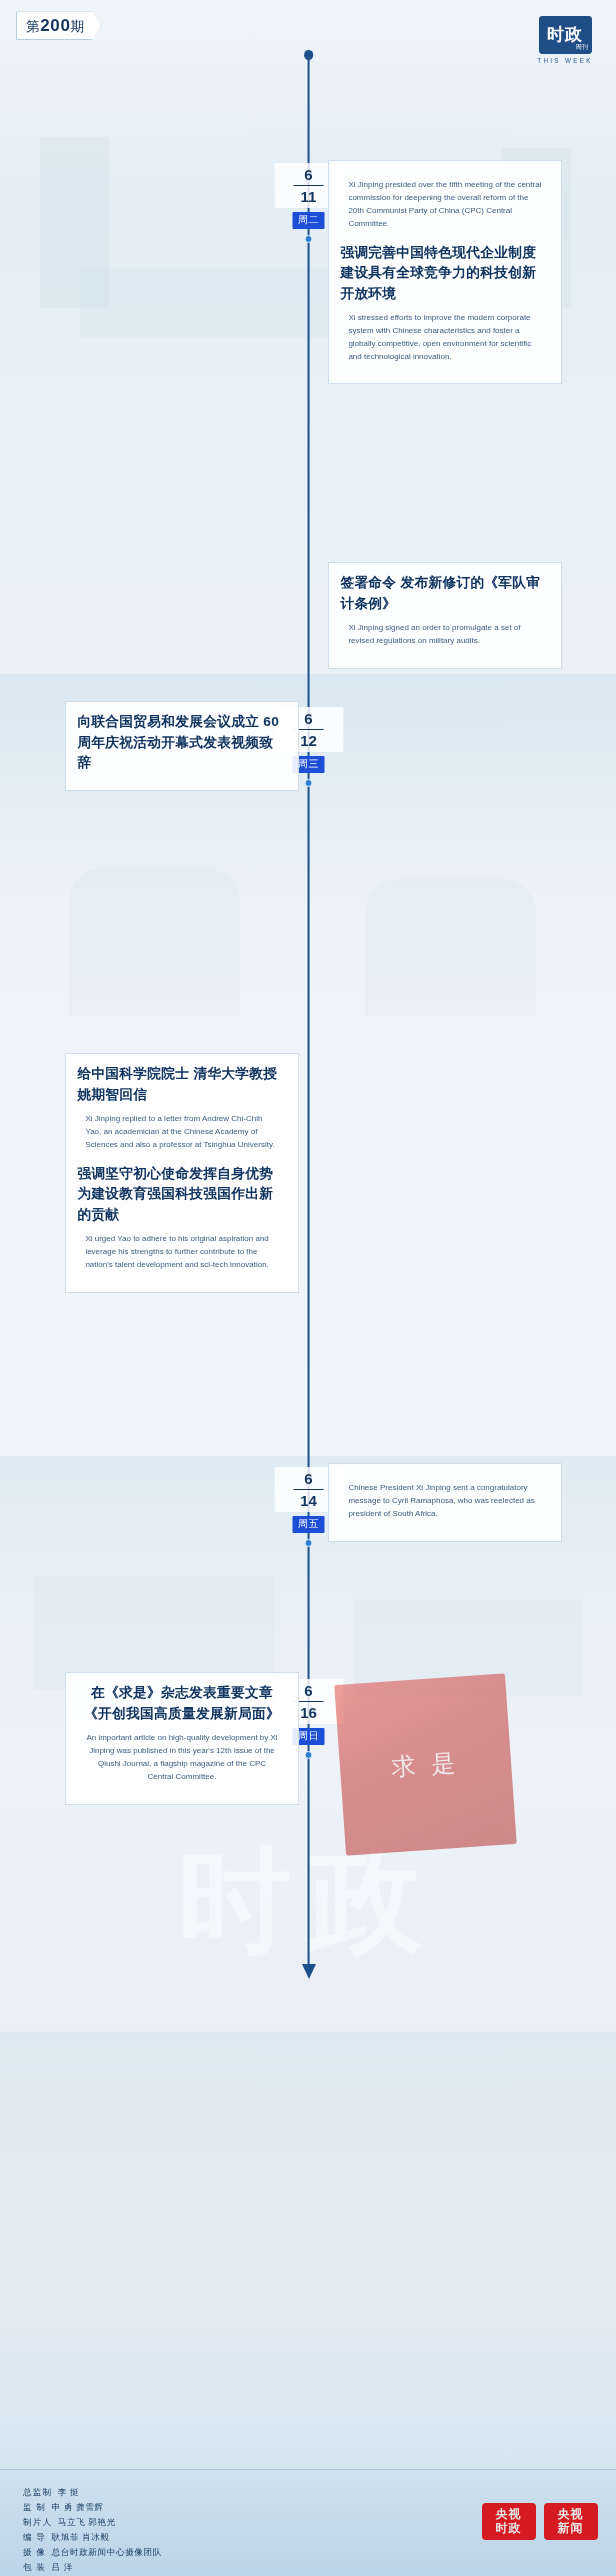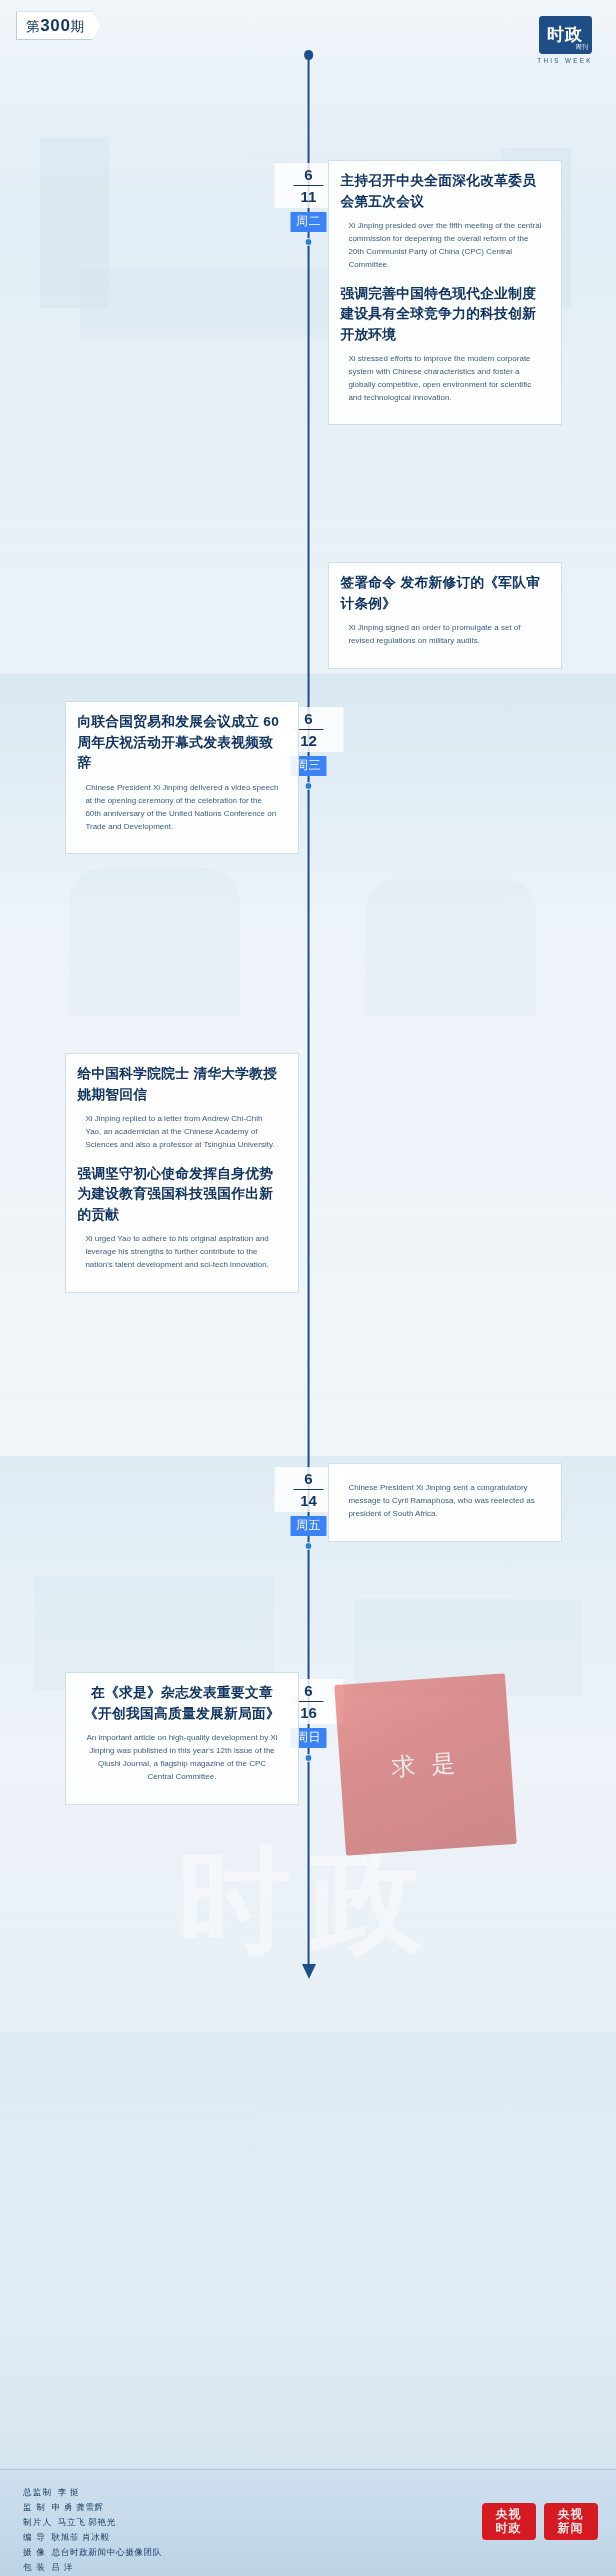--- a/index.html
+++ b/index.html
@@ -85,21 +85,21 @@
     background: #1d4f8c;
   }
 
   .date-node { position: absolute; left: 50%; transform: translateX(-50%); width: 69px; text-align: center; }
   .date-node .d-month, .date-node .d-day {
     display: block; font-size: 15px; font-weight: bold; color: #14365f; line-height: 1.15;
   }
   .date-node .d-rule { width: 30px; height: 1.1px; background: #14365f; margin: 1.7px auto; }
   .date-node .d-week {
     display: inline-block; margin-top: 4px;
-    background: #3b82f6; color: #fff; font-size: 12px;
+    background: #1d4ed8; color: #fff; font-size: 10px;
     padding: 1.7px 5.7px; border-radius: 1.1px; letter-spacing: 0.6px;
   }
   .date-node .d-dot {
     width: 8.6px; height: 8.6px; border-radius: 50%;
     background: #2a7fd4; border: 1.7px solid #e9f1f7;
     margin: 5.7px auto 0;
   }
   .date-node .d-plate {
     background: rgba(255,255,255,.82);
     padding: 3.4px 0 2.3px; border-radius: 1.7px;
@@ -163,21 +163,21 @@
   <div class="silhouette sil-arch" style="left:69px; top:868px; width:171px; height:148px;"></div>
   <div class="silhouette sil-arch" style="left:365px; top:879px; width:171px; height:137px;"></div>
   <div class="silhouette sil-block" style="left:34px; top:1576px; width:240px; height:114px;"></div>
   <div class="silhouette sil-block" style="left:354px; top:1599px; width:228px; height:97px;"></div>
   <div class="sil-big-text" style="top:1844px;">时政</div>
 </div>
 
 <div class="watermark-strip"></div>
 
 <div class="issue-tag">
-  <span>第</span><b>300</b><span>期</span>
+  <span>第</span><b>200</b><span>期</span>
 </div>
 
 <div class="brand">
   <div class="logo-mark">
     <span>时政</span>
     <span class="sub">周刊</span>
   </div>
   <div class="logo-en">THIS WEEK</div>
 </div>
 
@@ -220,40 +220,38 @@
     <span class="d-month">6</span>
     <div class="d-rule"></div>
     <span class="d-day">16</span>
   </div>
   <span class="d-week">周日</span>
   <div class="d-dot"></div>
 </div>
 
 <div class="card right" style="top:160px;">
   <div class="blk">
-    <p class="zh">主持召开中央全面深化改革委员会第五次会议</p>
     <p class="en">Xi Jinping presided over the fifth meeting of the central commission for deepening the overall reform of the 20th Communist Party of China (CPC) Central Committee.</p>
   </div>
   <div class="blk">
     <p class="zh">强调完善中国特色现代企业制度 建设具有全球竞争力的科技创新开放环境</p>
     <p class="en">Xi stressed efforts to improve the modern corporate system with Chinese characteristics and foster a globally competitive, open environment for scientific and technological innovation.</p>
   </div>
 </div>
 
 <div class="card right" style="top:562px;">
   <div class="blk">
     <p class="zh">签署命令 发布新修订的《军队审计条例》</p>
     <p class="en">Xi Jinping signed an order to promulgate a set of revised regulations on military audits.</p>
   </div>
 </div>
 
 <div class="card left" style="top:701px;">
   <div class="blk">
     <p class="zh">向联合国贸易和发展会议成立 60 周年庆祝活动开幕式发表视频致辞</p>
-    <p class="en">Chinese President Xi Jinping delivered a video speech at the opening ceremony of the celebration for the 60th anniversary of the United Nations Conference on Trade and Development.</p>
   </div>
 </div>
 
 <div class="card left" style="top:1053px;">
   <div class="blk">
     <p class="zh">给中国科学院院士 清华大学教授姚期智回信</p>
     <p class="en">Xi Jinping replied to a letter from Andrew Chi-Chih Yao, an academician at the Chinese Academy of Sciences and also a professor at Tsinghua University.</p>
   </div>
   <div class="blk">
     <p class="zh">强调坚守初心使命发挥自身优势 为建设教育强国科技强国作出新的贡献</p>

